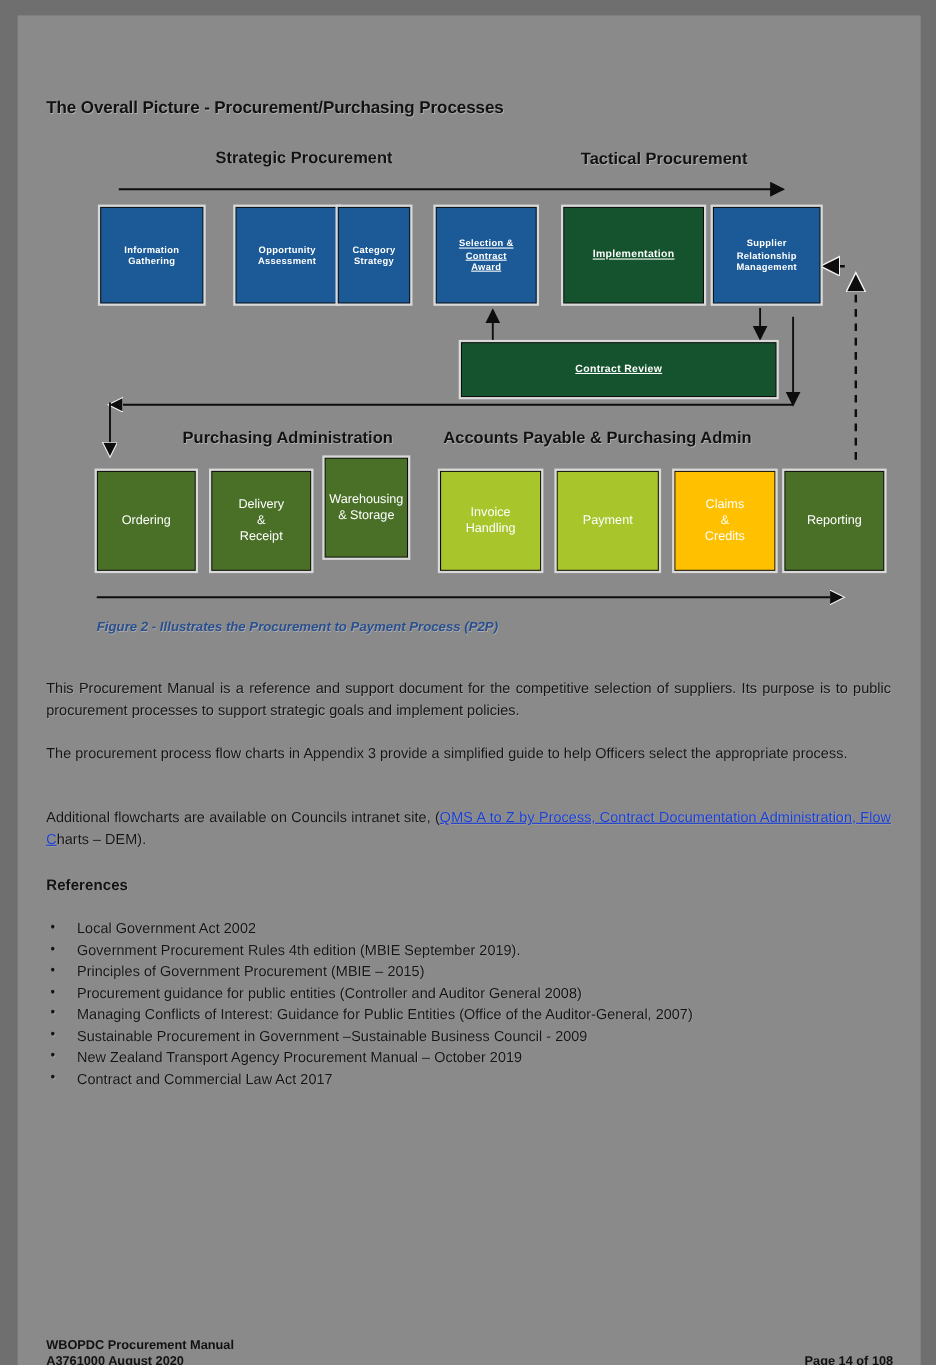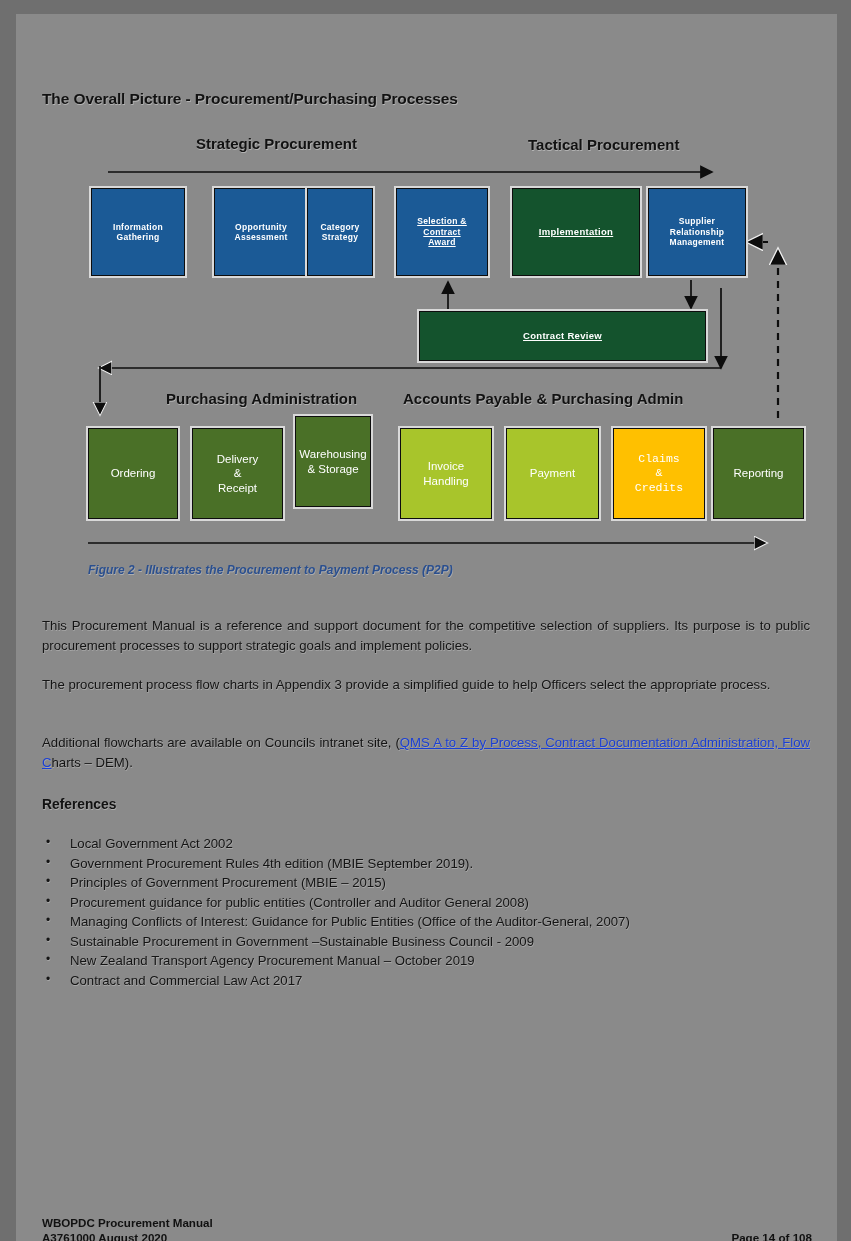--- a/index.html
+++ b/index.html
@@ -220,21 +220,21 @@
 
     <div class="pbox wide" style="left:419px; top:311px; width:287px; height:50px;">Contract Review</div>
     <div class="pbox green" style="left:192px; top:428px; width:91px;  height:91px;">Delivery
 &amp;
 Receipt</div>
     <div class="pbox green" style="left:295px; top:416px; width:76px;  height:91px;">Warehousing
 &amp; Storage</div>
     <div class="pbox lime" style="left:400px; top:428px; width:92px;  height:91px;">Invoice
 Handling</div>
     <div class="pbox lime" style="left:506px; top:428px; width:93px;  height:91px;">Payment</div>
-    <div class="pbox amber" style="left:613px; top:428px; width:92px;  height:91px;font-family:Liberation Mono, monospace;">Claims
+    <div class="pbox amber" style="left:613px; top:428px; width:92px;  height:91px;">Claims
 &amp;
 Credits</div>
     <div class="pbox green" style="left:713px; top:428px; width:91px;  height:91px;">Reporting</div>
   </div>
 
   <div id="figure-caption">Figure 2 - Illustrates the Procurement to Payment Process (P2P)</div>
 
   <div class="para" id="para-1">This Procurement Manual is a reference and support document for the competitive selection of suppliers. Its purpose is to public procurement processes to support strategic goals and implement policies.</div>
   <div class="para" id="para-2">The procurement process flow charts in Appendix 3 provide a simplified guide to help Officers select the appropriate process.</div>
   <div class="para" id="para-3"><span>Additional flowcharts are available on Councils intranet site, (</span><a class="doclink" href="#">QMS A to Z by Process, Contract Documentation Administration, Flow C</a><span>harts – DEM).</span></div>

